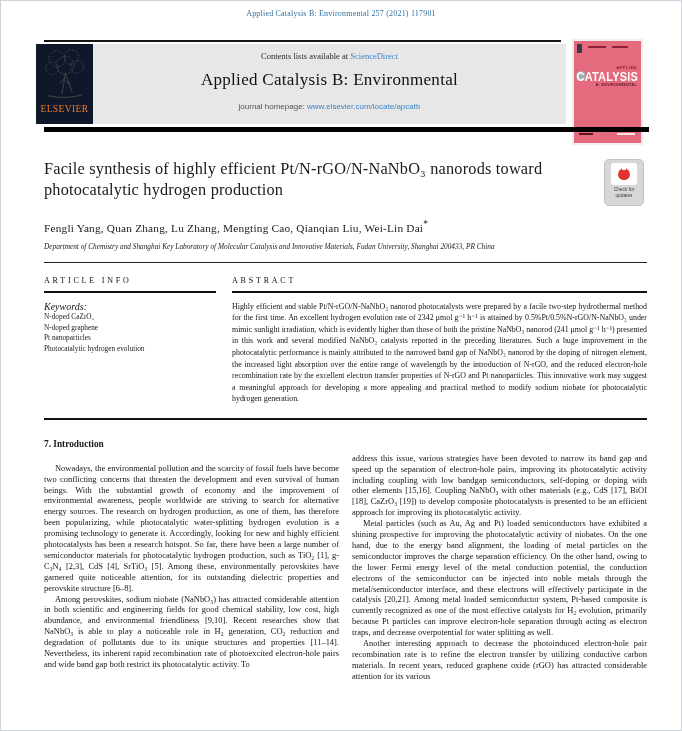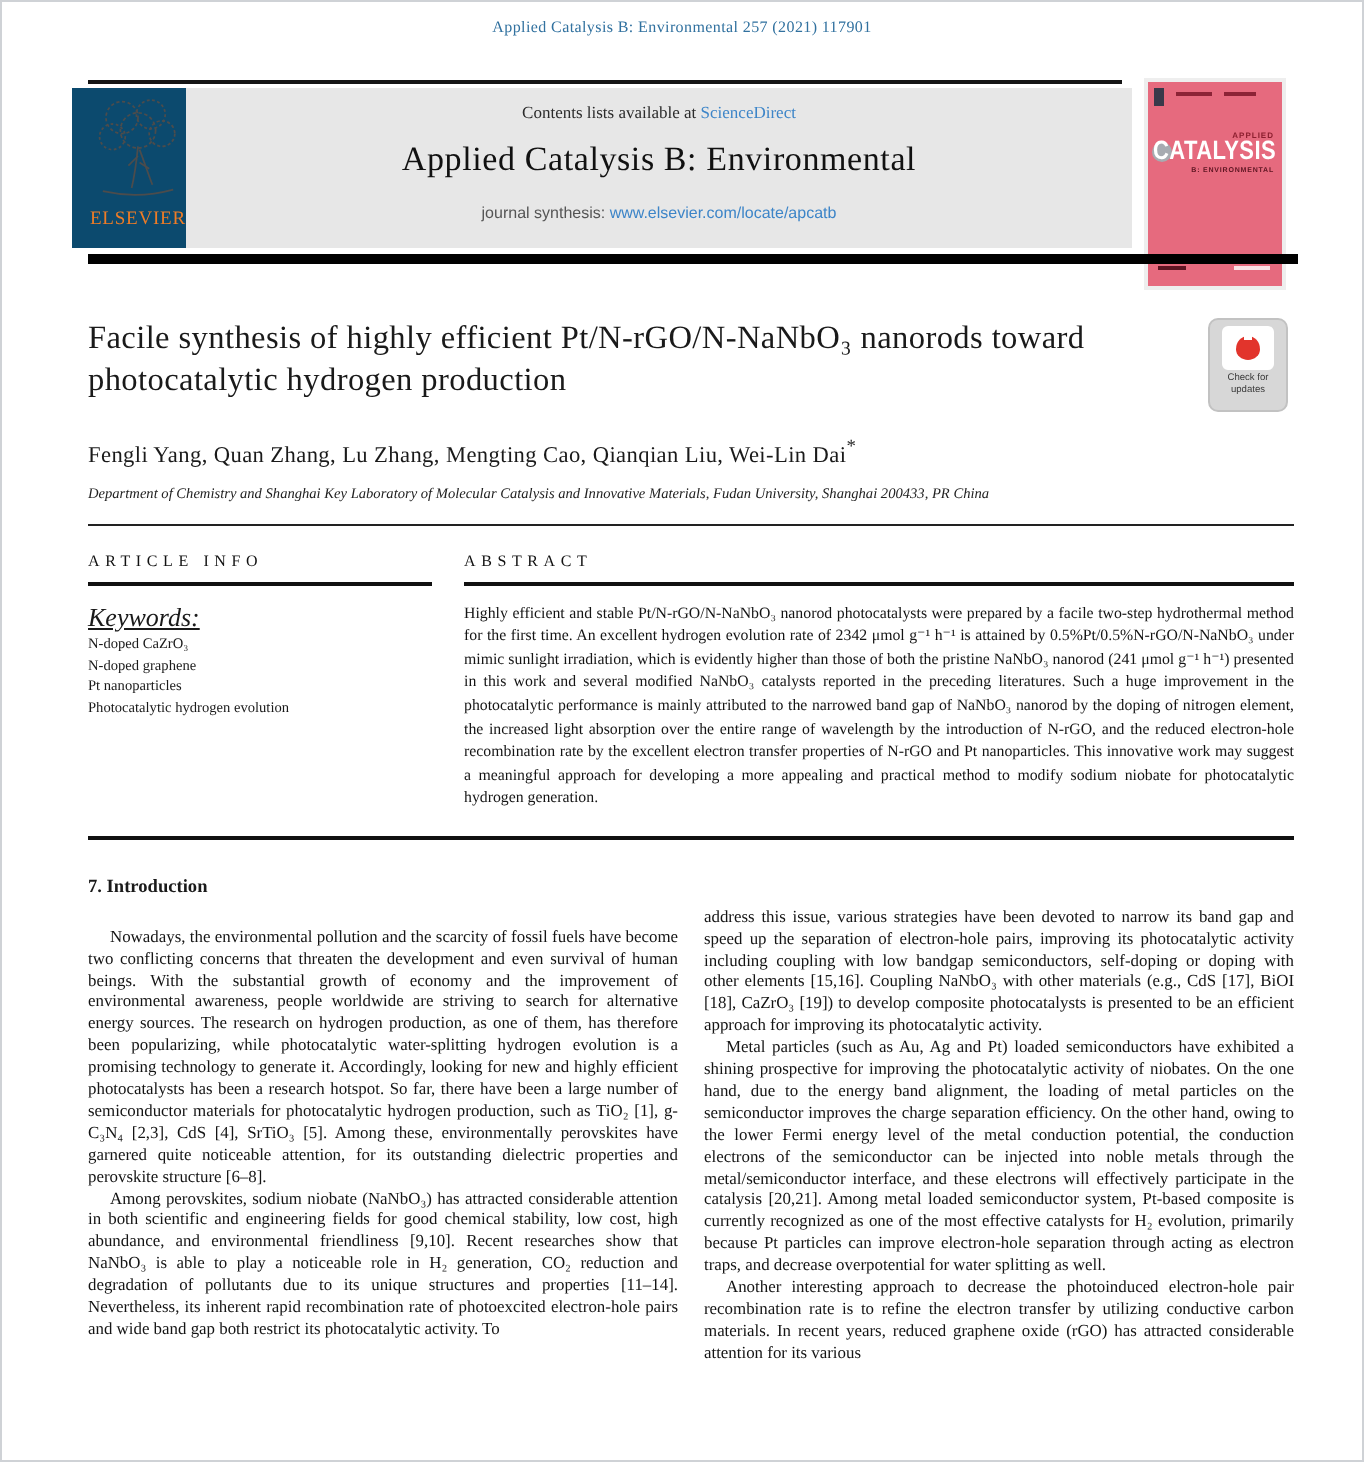--- a/index.html
+++ b/index.html
@@ -7,21 +7,21 @@
   .page {
     position:relative; width:682px; height:731px; margin:0 auto;
     background:#fff; border:1px solid #cfd2d6; overflow:hidden;
     font-family:"Liberation Serif","DejaVu Serif",serif; color:#1a1a1a;
   }
   
   .citation { text-align:center; padding-top:8px; font-size:8px; color:#31719f; letter-spacing:.2px; }
   .header-zone { position:relative; height:114px; }
   .rule-thin { position:absolute; left:43px; top:22px; width:517px; height:2px; background:#151515; }
   .banner-row { position:absolute; left:35px; top:26px; width:530px; height:80px; display:flex; }
-  .elsevier-block { width:57px; background:#0c4a6e; text-align:right; padding-top:2px; }
+  .elsevier-block { width:57px; background:#0f172a; text-align:center; padding-top:2px; }
   .elsevier-label { font-size:9.5px; color:#ee7c26; letter-spacing:.4px; margin-top:-2px; }
   .banner-center { flex:1; background:#e7e7e7; text-align:center; padding-top:7px; }
   .contents-line { font-size:8.5px; color:#2b2b2b; }
   .link { color:#3d85c8; }
   .journal-title { font-size:17px; color:#111; margin-top:9px; letter-spacing:.3px; }
   .homepage-line { font-family:"Liberation Sans","DejaVu Sans",sans-serif; font-size:8px; color:#555; margin-top:12px; }
   .cover { position:absolute; left:573px; top:23px; width:67px; height:102px; background:#e66a7e; outline:2px solid #eee; }
   .cover-block { position:absolute; left:3px; top:3px; width:5px; height:9px; background:#39394a; }
   .cover-dash { position:absolute; height:2px; background:#8c2336; }
   .cd1 { top:5px; left:14px; width:18px; }
@@ -44,21 +44,21 @@
   .badge-drop::after { content:""; position:absolute; left:4px; top:-3px; width:4px; height:5px; background:#fff; }
   .badge-label { font-family:"Liberation Sans",sans-serif; font-size:4.8px; color:#3a3a3a; line-height:1.35; margin-top:2px; }
   .authors { font-size:11.3px; margin-top:13px; letter-spacing:.2px; }
   .affiliation { font-size:7.3px; font-style:italic; margin-top:8px; color:#222; }
   .rule-1 { height:1px; background:#222; margin-top:11px; }
   .info-abs-row { display:flex; }
   .info-col { width:172px; flex:none; }
   .abs-col { flex:1; margin-left:16px; }
   .sec-head { font-size:8px; letter-spacing:2.8px; margin-top:13px; color:#111; }
   .head-rule { height:2px; background:#111; margin-top:6px; }
-  .keywords-label { font-size:13px; font-style:italic; margin-top:8px;text-decoration:underline; }
+  .keywords-label { font-size:10px; font-style:italic; margin-top:8px; }
   .keyword { font-size:7.3px; line-height:10.8px; }
   .abstract-text { font-size:7.9px; line-height:11.55px; text-align:justify; margin-top:8px; color:#141414; }
   .rule-2 { height:2px; background:#111; margin-top:13px; }
   
   .main-cols { display:flex; gap:13px; }
   .col { flex:1; }
   .intro-head { font-size:9.3px; font-weight:bold; margin:19px 0 14px; }
   .body-p { font-size:8.45px; line-height:10.9px; text-align:justify; color:#141414; }
   .indent { text-indent:11px; }
   .col-right { padding-top:19px; }
@@ -91,21 +91,21 @@
         </svg>
         <div class="elsevier-label">ELSEVIER</div>
       </div>
 
       <div class="banner-center">
         <div class="contents-line">
           <span>Contents lists available at </span><span class="link">ScienceDirect</span>
         </div>
         <div class="journal-title">Applied Catalysis B: Environmental</div>
         <div class="homepage-line">
-          <span>journal synthesis: </span><span class="link">www.elsevier.com/locate/apcatb</span>
+          <span>journal homepage: </span><span class="link">www.elsevier.com/locate/apcatb</span>
         </div>
       </div>
     </div>
 
     <div class="cover">
       <div class="cover-block"></div>
       <div class="cover-dash cd1"></div>
       <div class="cover-dash cd2"></div>
       <div class="cover-masthead">
         <div class="cover-circle"></div>

